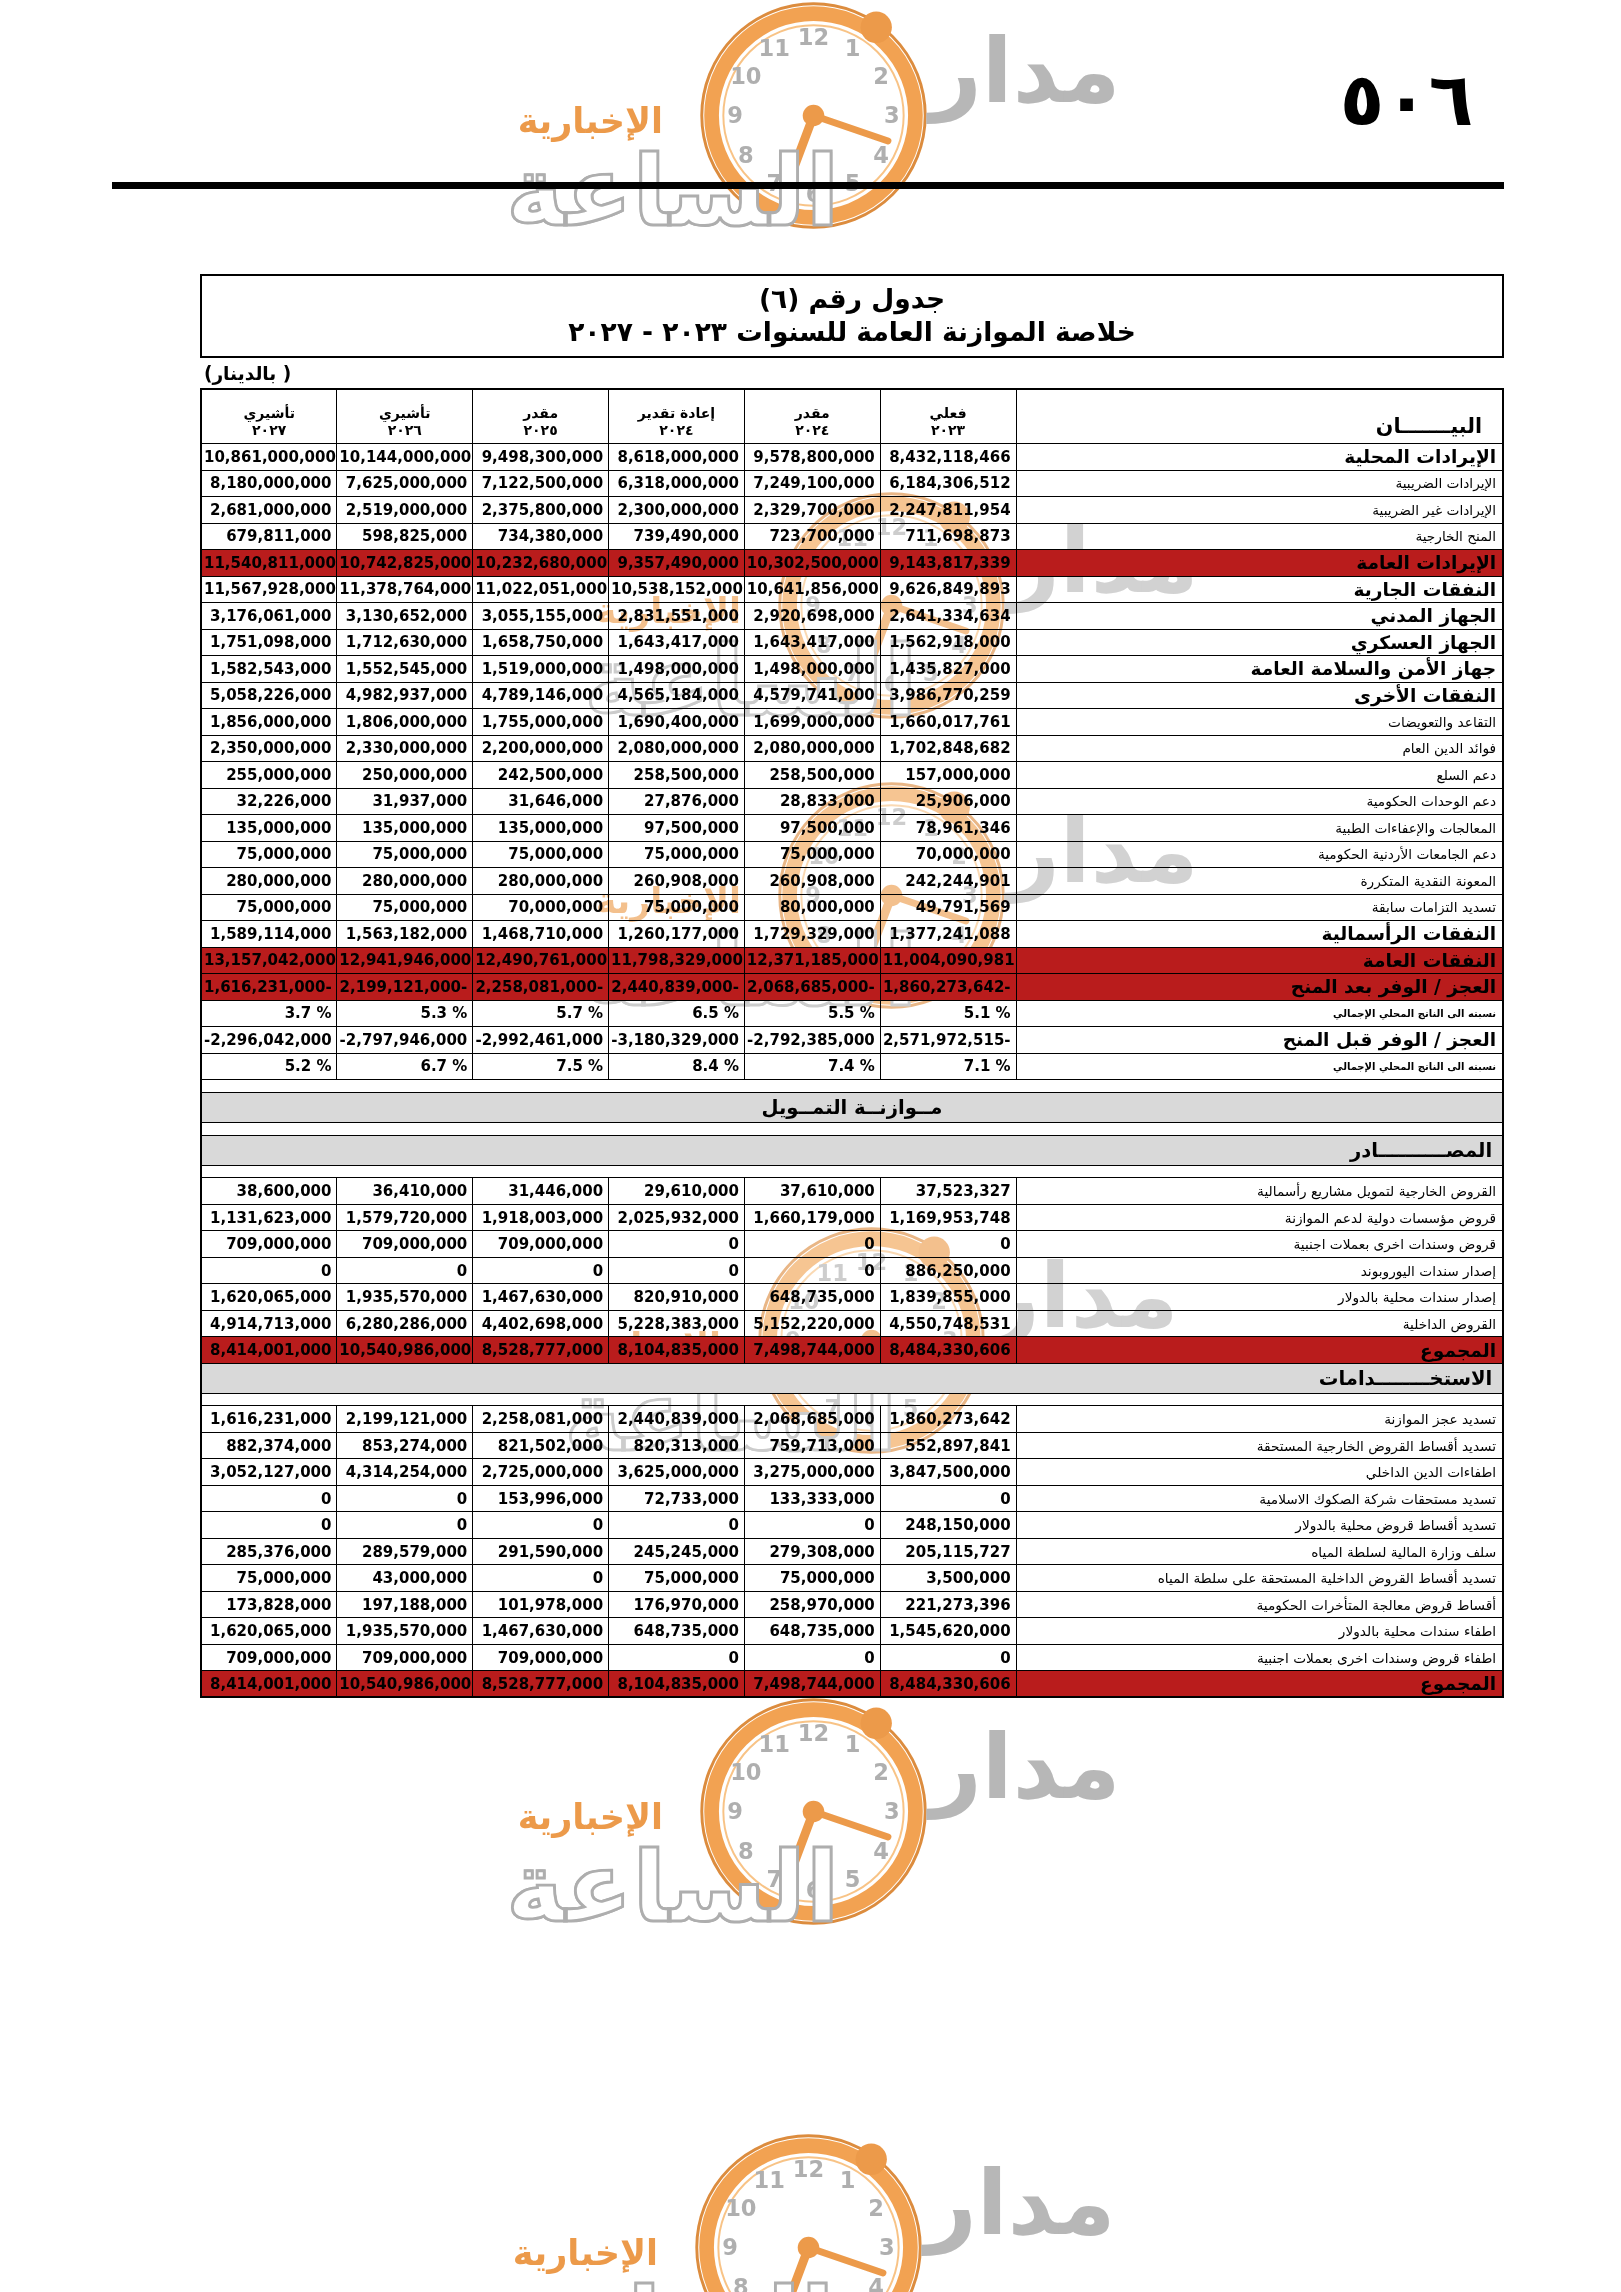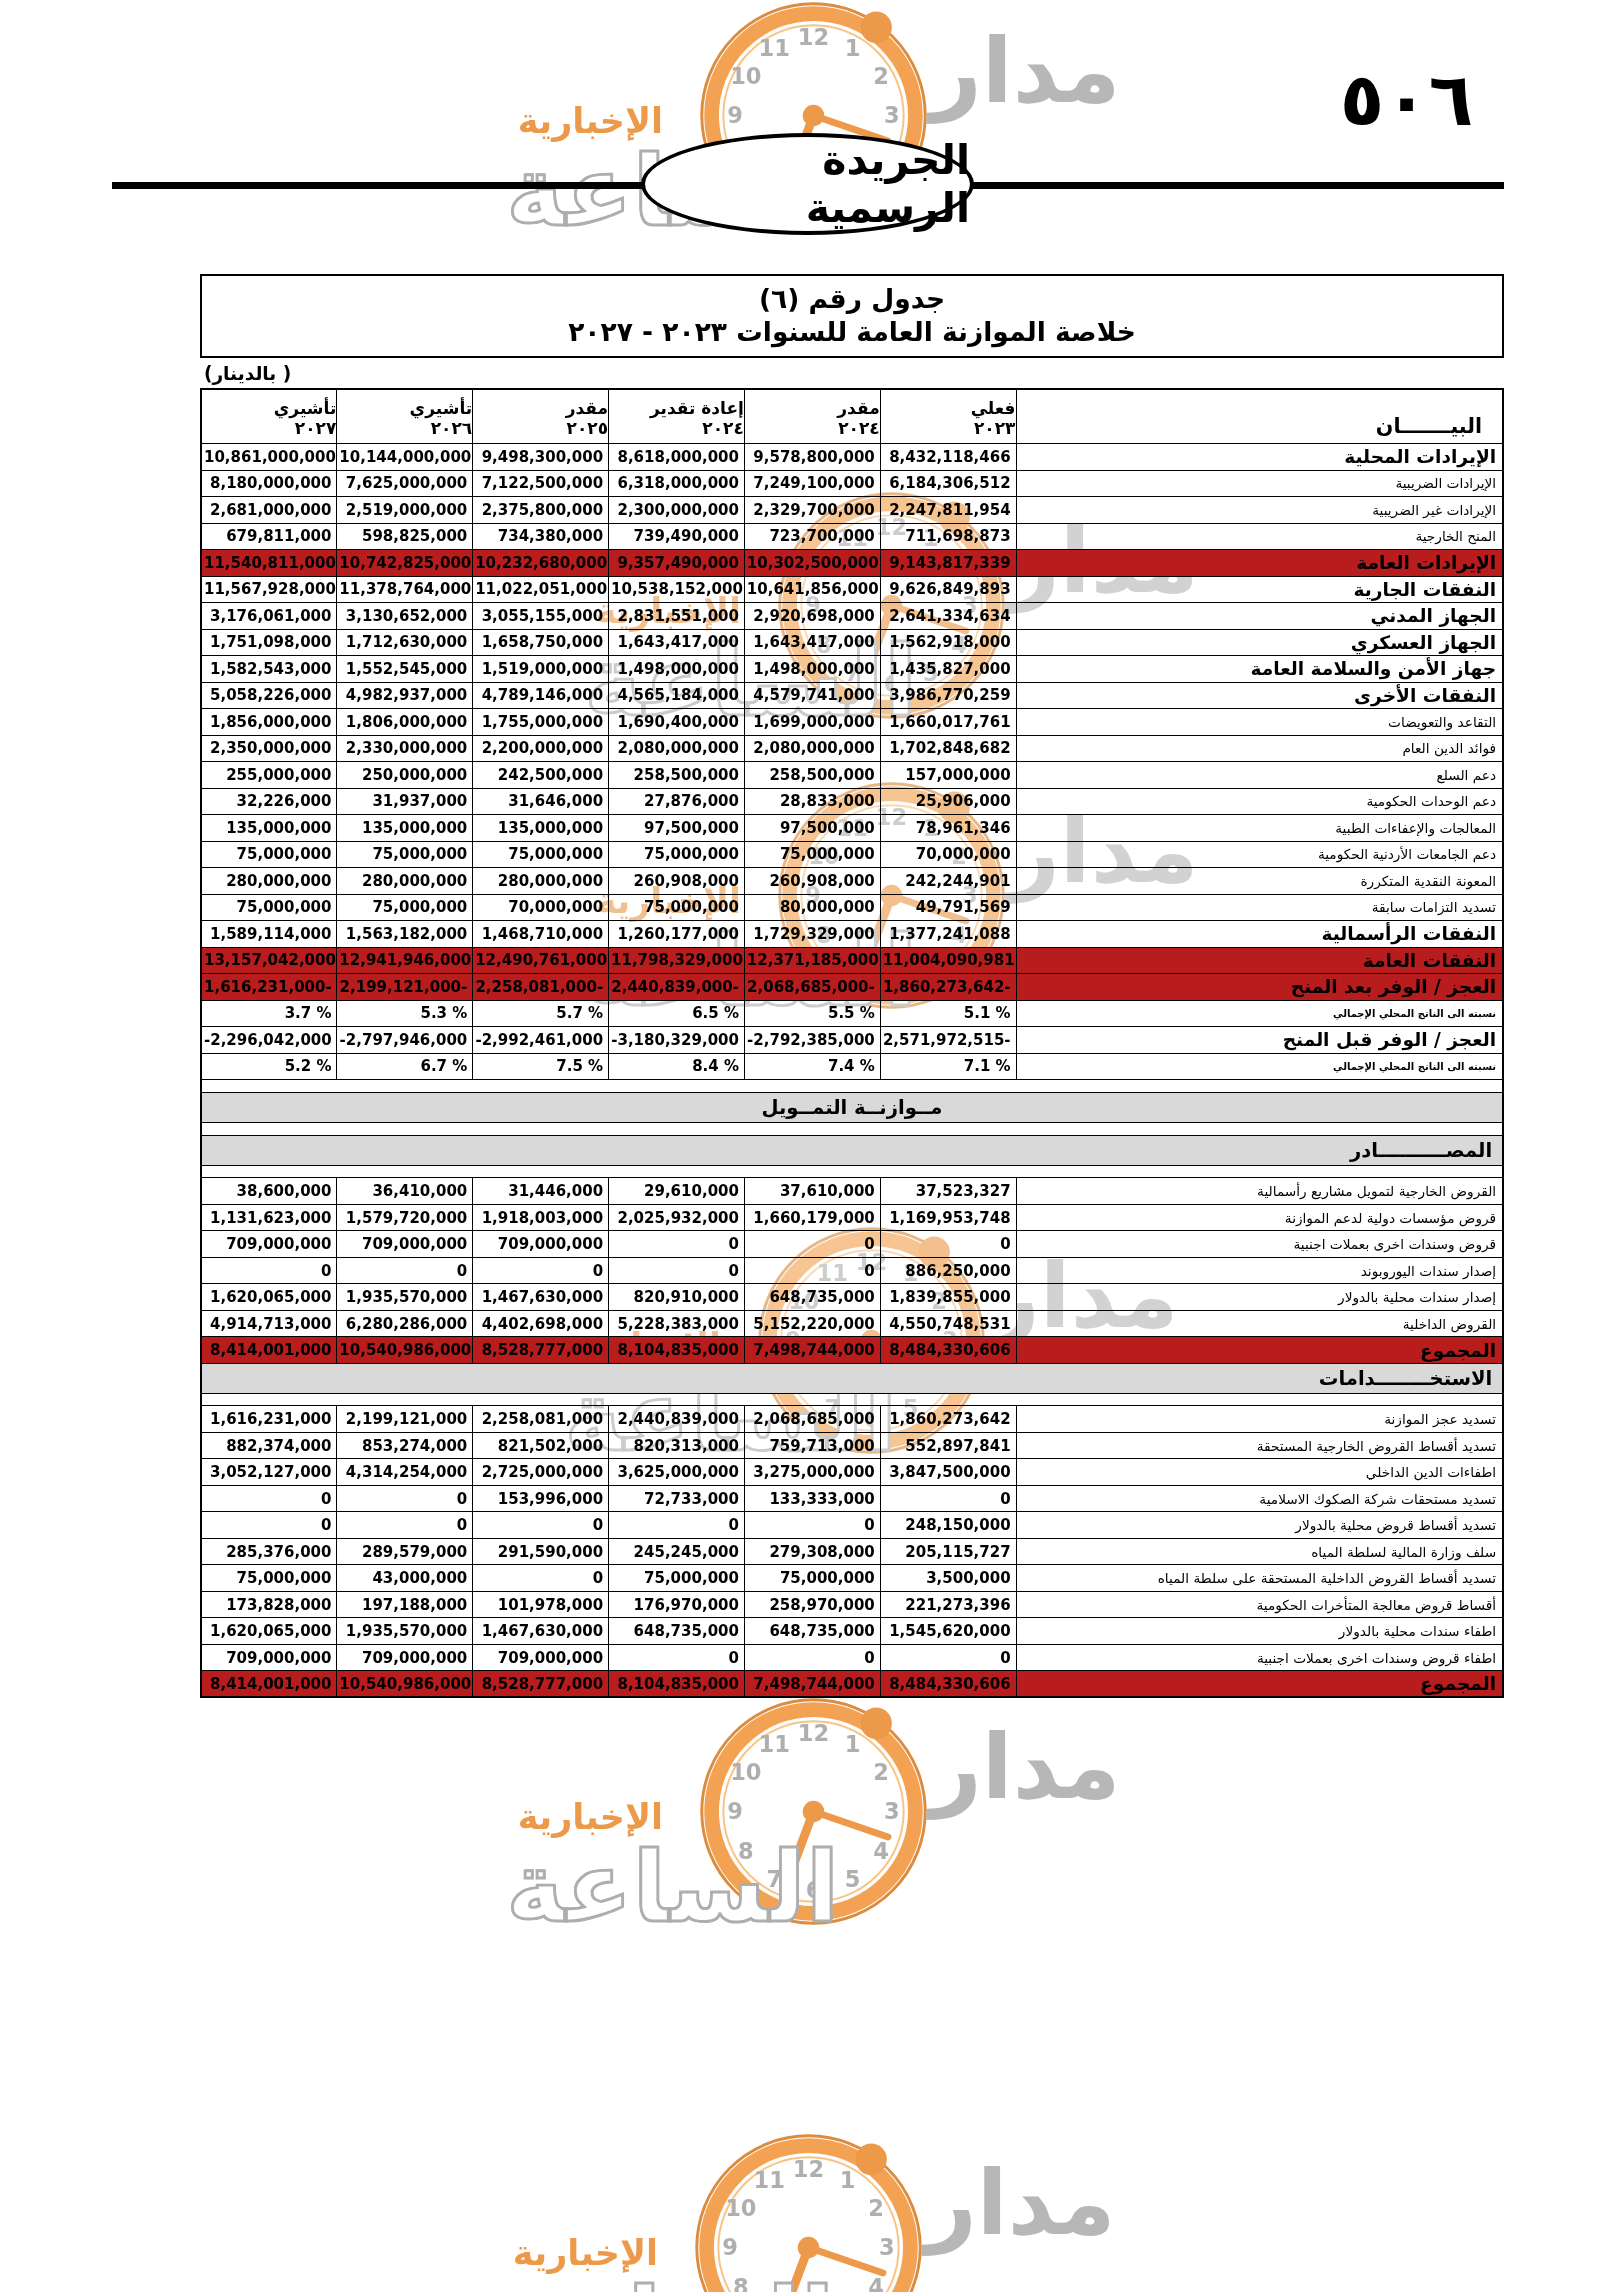--- a/index.html
+++ b/index.html
@@ -34,21 +34,21 @@
   }
 
   
   .sheet { position:absolute; left:200px; top:274px; width:1304px; z-index:2; direction:rtl; }
   .title-box { border:2px solid #000; text-align:center; padding:5.9px 0 7.8px; background:transparent; }
   .title-line1, .title-line2 { font-size:26.5px; font-weight:bold; line-height:1.25; }
   .currency-note { direction:ltr; text-align:left; font-size:18.6px; font-weight:bold; padding:4.9px 3.9px 3.9px; }
 
   table.budget { width:100%; border-collapse:collapse; table-layout:fixed; direction:rtl; border:2px solid #000; }
   .budget th, .budget td { border:1px solid #000; }
-  .budget thead th { font-size:17px; font-weight:bold; text-align:right; vertical-align:bottom;
+  .budget thead th { font-size:14px; font-weight:bold; text-align:center; vertical-align:bottom;
     padding:3.9px 0 4.9px; height:55px; background:transparent; }
   .budget thead th div { line-height:1.18; }
   .budget thead th.desc-h { text-align:right; padding-left:5.9px; padding-right:20px; font-size:20.6px; }
   col.c-desc { width:487px; }
 
   .budget td.value { direction:ltr; text-align:right; padding:2px 4.9px 2px 2px;
     font-weight:bold; font-size:15px; height:26.5px; white-space:nowrap; }
   .budget td.label { text-align:right; padding:2px 5.9px 2px 2px; font-size:13.7px;
     white-space:nowrap; overflow:hidden; }
   tr.r-bold td.label { font-size:18.6px; font-weight:bold;padding-left:16px; }
@@ -240,23 +240,20 @@
       <circle cx="125" cy="125" r="11" fill="#e8821e"></circle>
     </svg>
     <div class="wm-madar">مدار</div>
     <div class="wm-akhbar">الإخبارية</div>
     <div class="wm-saa">الساعة</div>
   </div>
 </div>
 
   <div class="page-number">٥٠٦</div>
   <div class="header-rule"></div>
-  <div class="gazette-oval">
-    <span>الجريدة الرسمية</span>
-  </div>
 
   <div class="sheet">
     <div class="title-box">
       <div class="title-line1">جدول رقم (٦)</div>
       <div class="title-line2">خلاصة الموازنة العامة للسنوات ٢٠٢٣ - ٢٠٢٧</div>
     </div>
     <div class="currency-note">(بالدينار )</div>
 
     <table class="budget">
       <colgroup>

